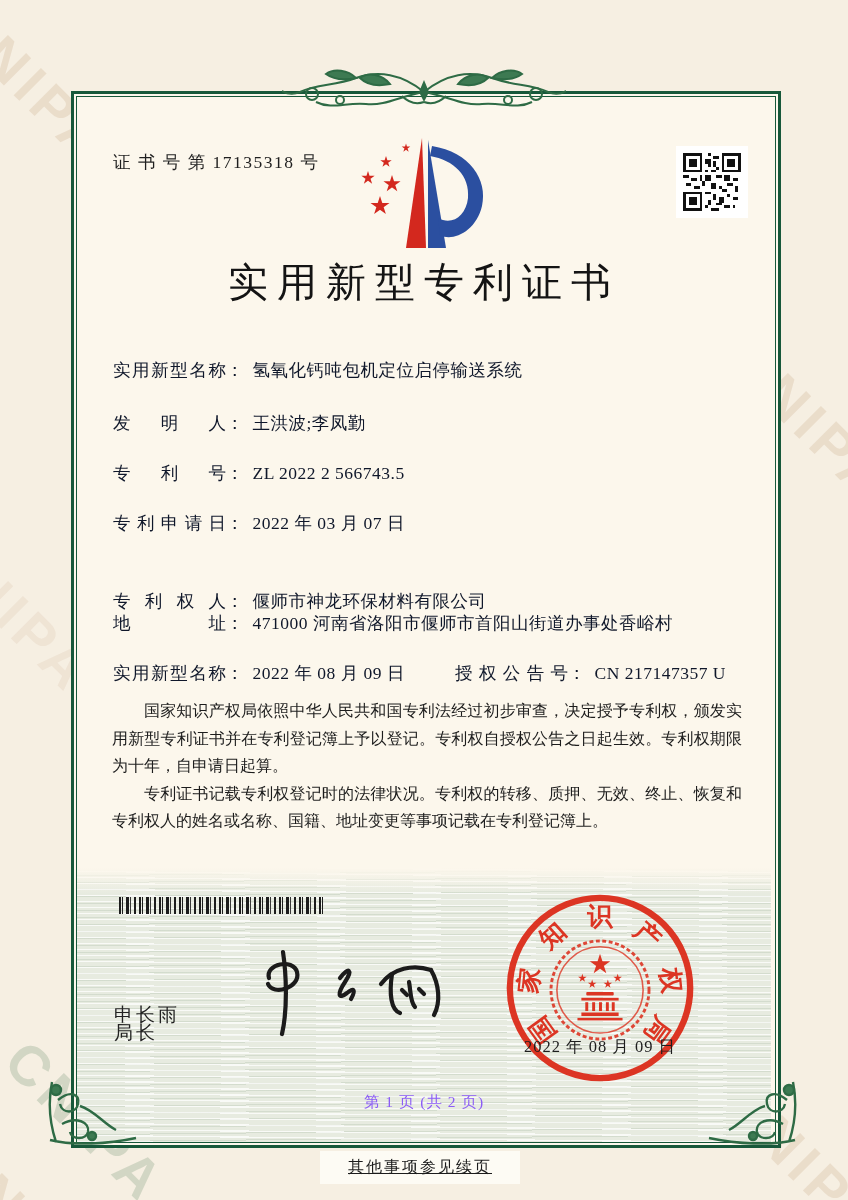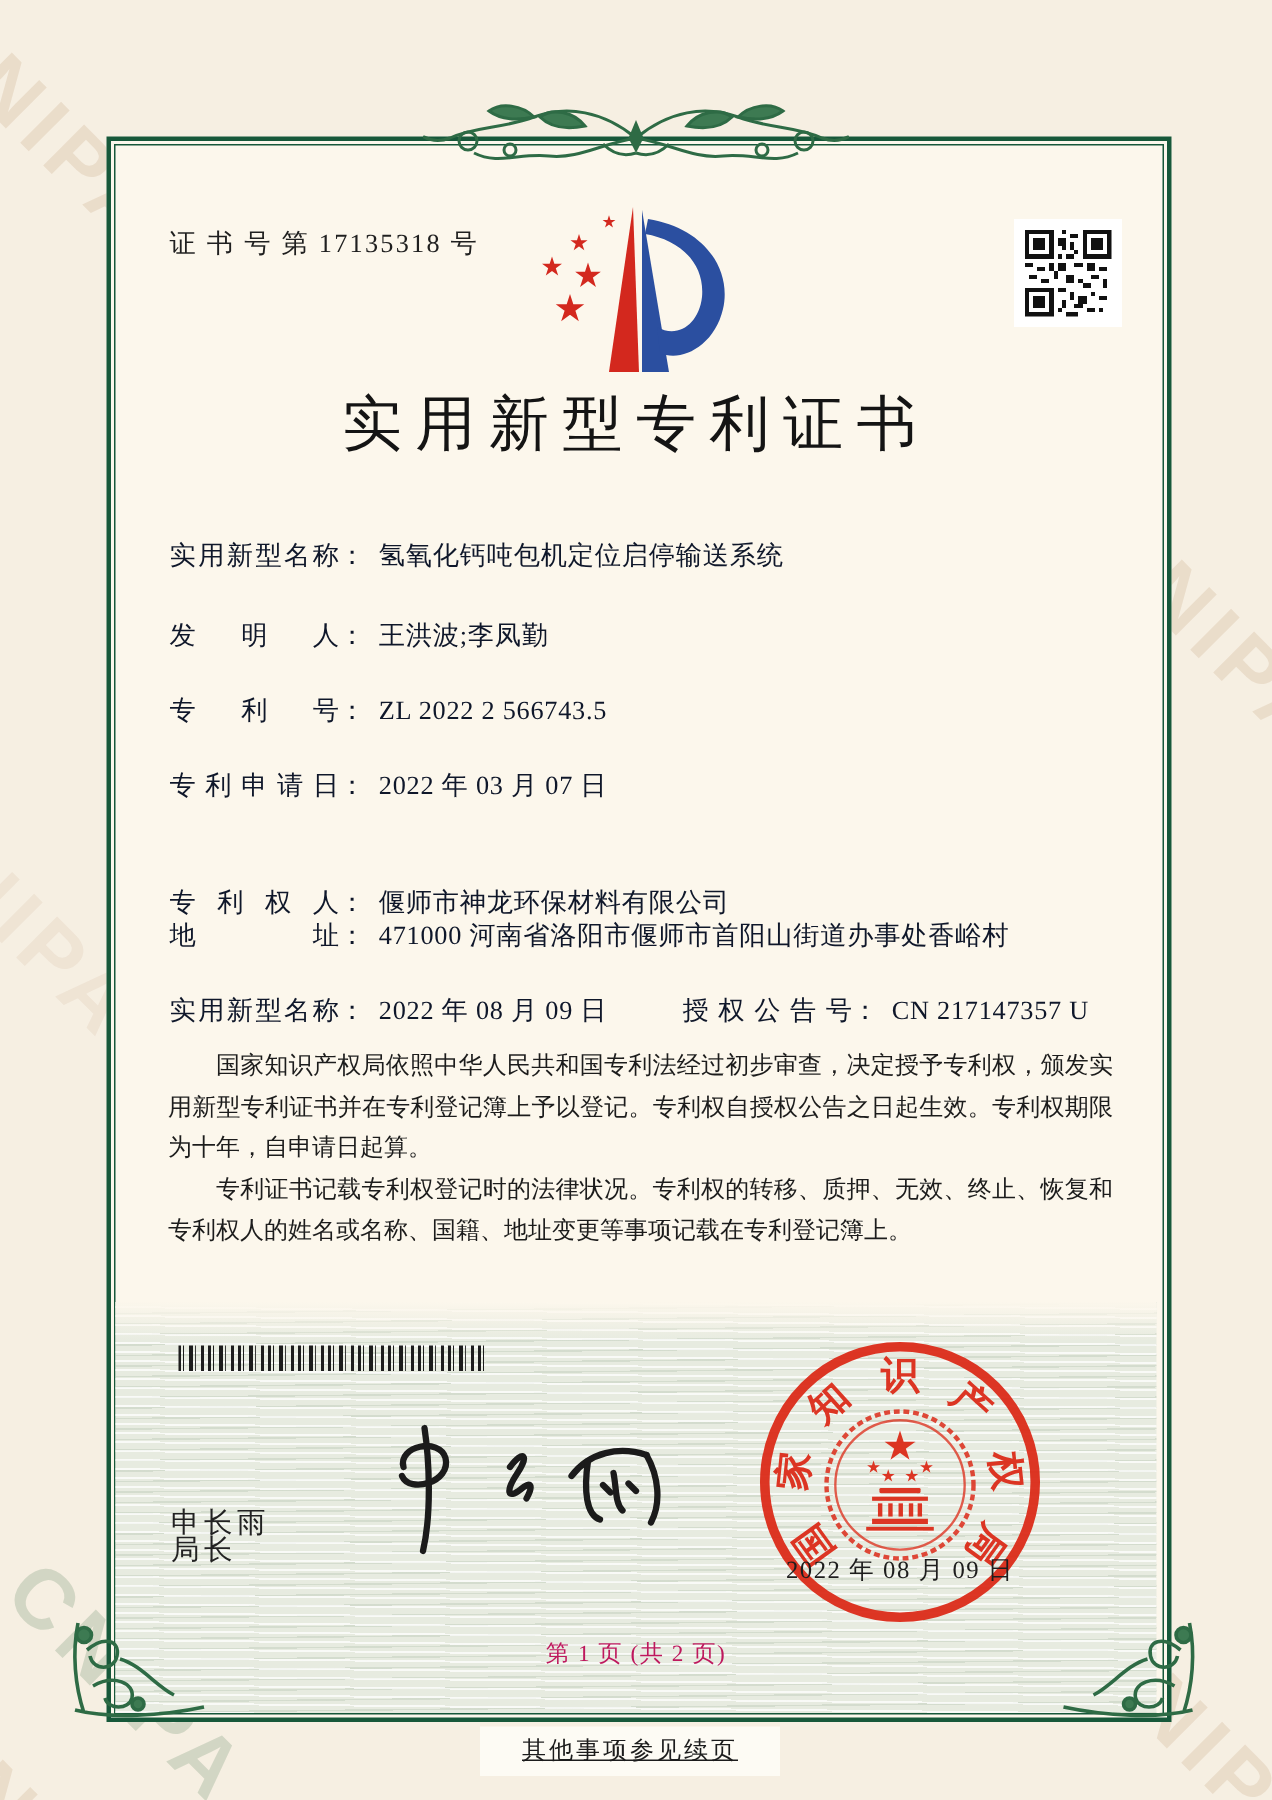--- a/index.html
+++ b/index.html
@@ -60,21 +60,21 @@
        #1d1d1d 15px 17px, rgba(0,0,0,0) 17px 20px); }
   .sig-title { left:114px; top:1020px; font-size:19px; letter-spacing:3px; z-index:5; }
   .sig-name  { left:114px; top:1002px; font-size:19px; letter-spacing:3px; z-index:5; }
   .sig-hand { left:243px; top:942px; z-index:5; }
 
   .seal { left:502px; top:890px; width:196px; height:196px; z-index:6; opacity:.94; }
   .seal-date { position:absolute; left:0; top:146px; width:196px; text-align:center;
                font-size:16.5px; color:#111; letter-spacing:1px; white-space:nowrap; }
 
   .pagenum { left:0; top:1092px; width:848px; text-align:center; font-size:15.5px;
-             color:#be185d; z-index:5; letter-spacing:1px; }
+             color:#8b5cf6; z-index:5; letter-spacing:1px; }
   .note-box { left:50%; top:1151px; transform:translateX(-52%); background:#fdfbf4;
               padding:6px 28px; font-size:16px; letter-spacing:2px; color:#1c1c1c; z-index:5;text-decoration:underline; }
 
   .flourish { left:282px; top:62px; z-index:3; }
   .corner { z-index:5; }
   .corner.bl { left:46px; top:1080px; }
   .corner.br { left:707px; top:1080px; transform:scaleX(-1); }
 </style>
 </head>
 <body>

